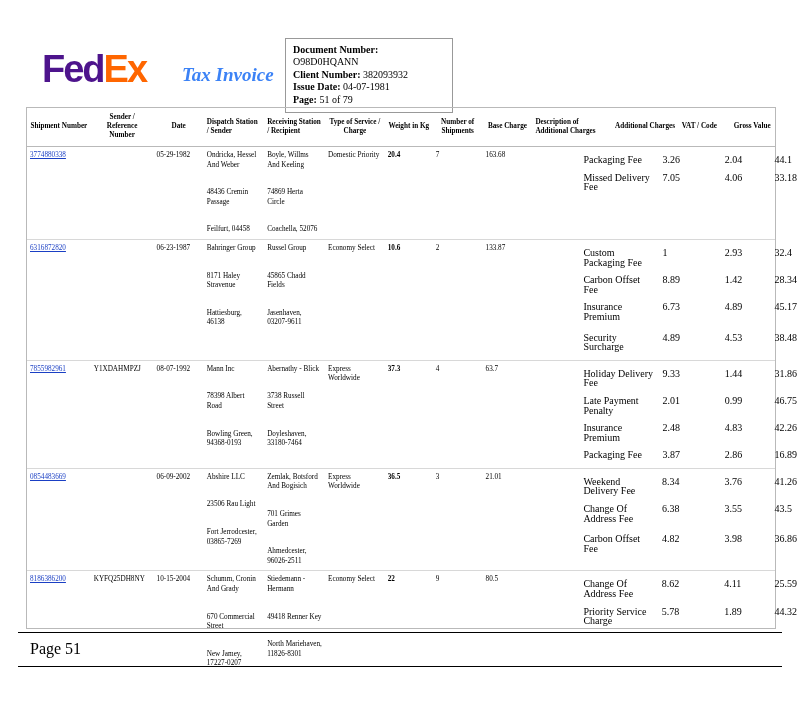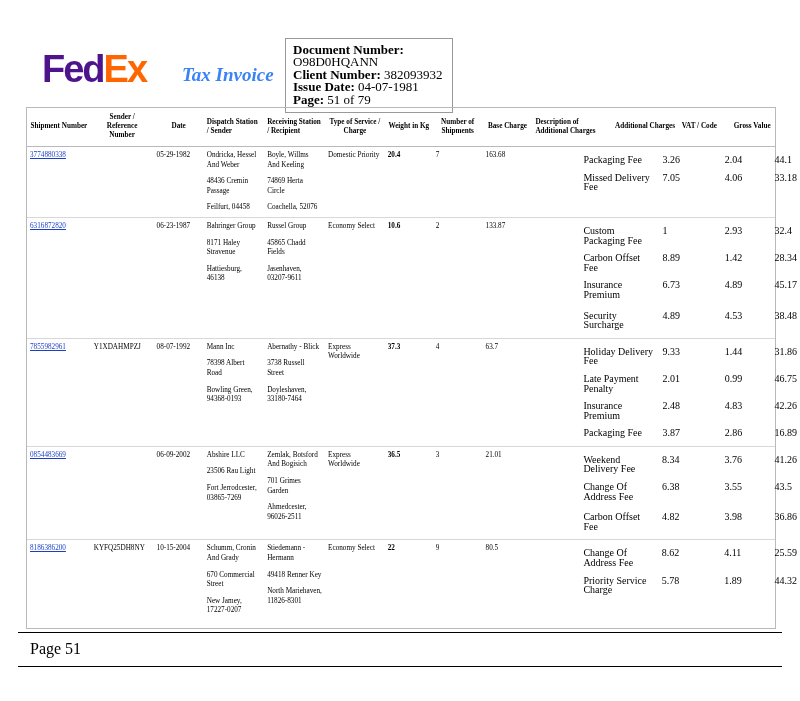--- a/index.html
+++ b/index.html
@@ -6,21 +6,21 @@
   body{width:800px;height:701px;font-family:"Liberation Serif", serif;color:#000;}
   .page{position:relative;width:800px;height:701px;background:#fff;}
 
   
   .header{position:absolute;left:0;top:28px;width:800px;height:60px;}
   .logo{position:absolute;left:42px;top:22px;font-family:"Liberation Sans", sans-serif;font-weight:bold;font-size:38px;letter-spacing:-2px;line-height:38px;}
   .logo .fed{color:#4d148c;}
   .logo .ex{color:#ff6600;}
   .tax-invoice{position:absolute;left:182px;top:36px;font-family:"Liberation Serif", serif;font-weight:bold;font-style:italic;font-size:19px;color:#3b82f6;}
 
-  .docbox{position:absolute;left:285px;top:10px;width:152px;border:1px solid #999;padding:5px 7px 6px 7px;font-family:"Liberation Serif", serif;font-size:13px;line-height:12.4px;}
+  .docbox{position:absolute;left:285px;top:10px;width:152px;border:1px solid #999;padding:5px 7px 6px 7px;font-family:"Liberation Serif", serif;font-size:10px;line-height:12.4px;}
   .docbox b{font-weight:bold;}
 
   
   .tbl-wrap{position:absolute;left:26px;top:107px;width:748px;height:520px;border:1px solid #b9b9b9;}
   table.inv{width:100%;border-collapse:collapse;font-family:"Liberation Serif", serif;font-size:7.2px;}
   table.inv thead th{
     border-bottom:1px solid #b9b9b9;
     font-weight:bold;font-size:7.2px;padding:5px 3px 6px 3px;vertical-align:middle;line-height:9px;
   }
   table.inv tbody td{padding:4px 3px 4px 3px;vertical-align:top;line-height:9.6px;}
@@ -39,21 +39,21 @@
   .c-addl{width:64px;}
   .c-vat{width:48px;}
   .c-gross{width:42px;}
 
   th.t-weight,th.t-nship,th.t-base,th.t-gross{text-align:center;}
   th.t-ship,th.t-ref,th.t-date{text-align:center;}
   th.t-dis,th.t-rec,th.t-type,th.t-desc,th.t-addl,th.t-vat{text-align:left;}
   th.t-type{text-align:center;}
 
   .ship-link{color:#1a3fc4;text-decoration:underline;}
-  .addr{margin-top:7px;}
+  .addr{margin-top:18px;}
   
   table.chg{border-collapse:collapse;width:100%;font-size:10px;margin-left:45px;}
   table.chg td{padding:0 0 2.2px 0;vertical-align:top;line-height:9.6px;}
   table.chg td.d{width:78px;}
   table.chg td.a{width:62px;}
   table.chg td.v{width:48px;}
   table.chg td.g{width:42px;}
   table.chg tr.gap td{padding-top:7px;}
 
   

